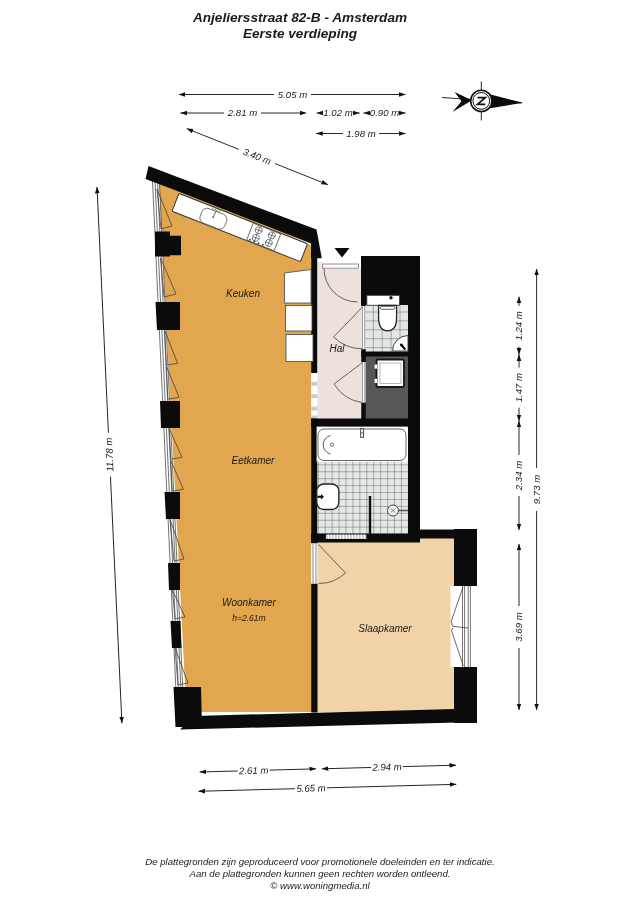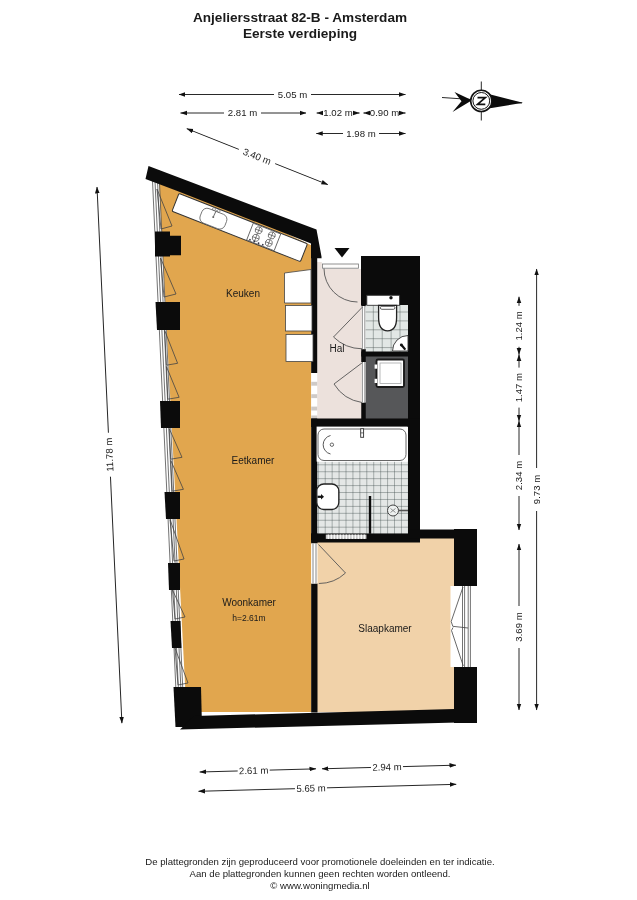--- a/index.html
+++ b/index.html
@@ -1,16 +1,16 @@
 <!DOCTYPE html>
 <html><head>
 <meta charset="utf-8">
 <style>
   html,body{margin:0;padding:0;background:#fff;}
-  .page{width:517px;height:900px;position:relative;font-family:"Liberation Sans",sans-serif;}
+  .page{width:517px;height:900px;position:relative;font-family:"Liberation Sans",sans-serif;font-style:italic;}
   svg{position:absolute;top:0;left:0;}
   text{font-family:"Liberation Sans",sans-serif;fill:#1a1a1a;}
 </style>
 </head>
 <body>
 <div class="page">
 <svg width="637" height="900" viewBox="0 0 637 900">
 <defs>
   <pattern id="tiles" width="8.9" height="8.9" patternUnits="userSpaceOnUse">
     <rect width="8.9" height="8.9" fill="#e2e7e5"></rect>

